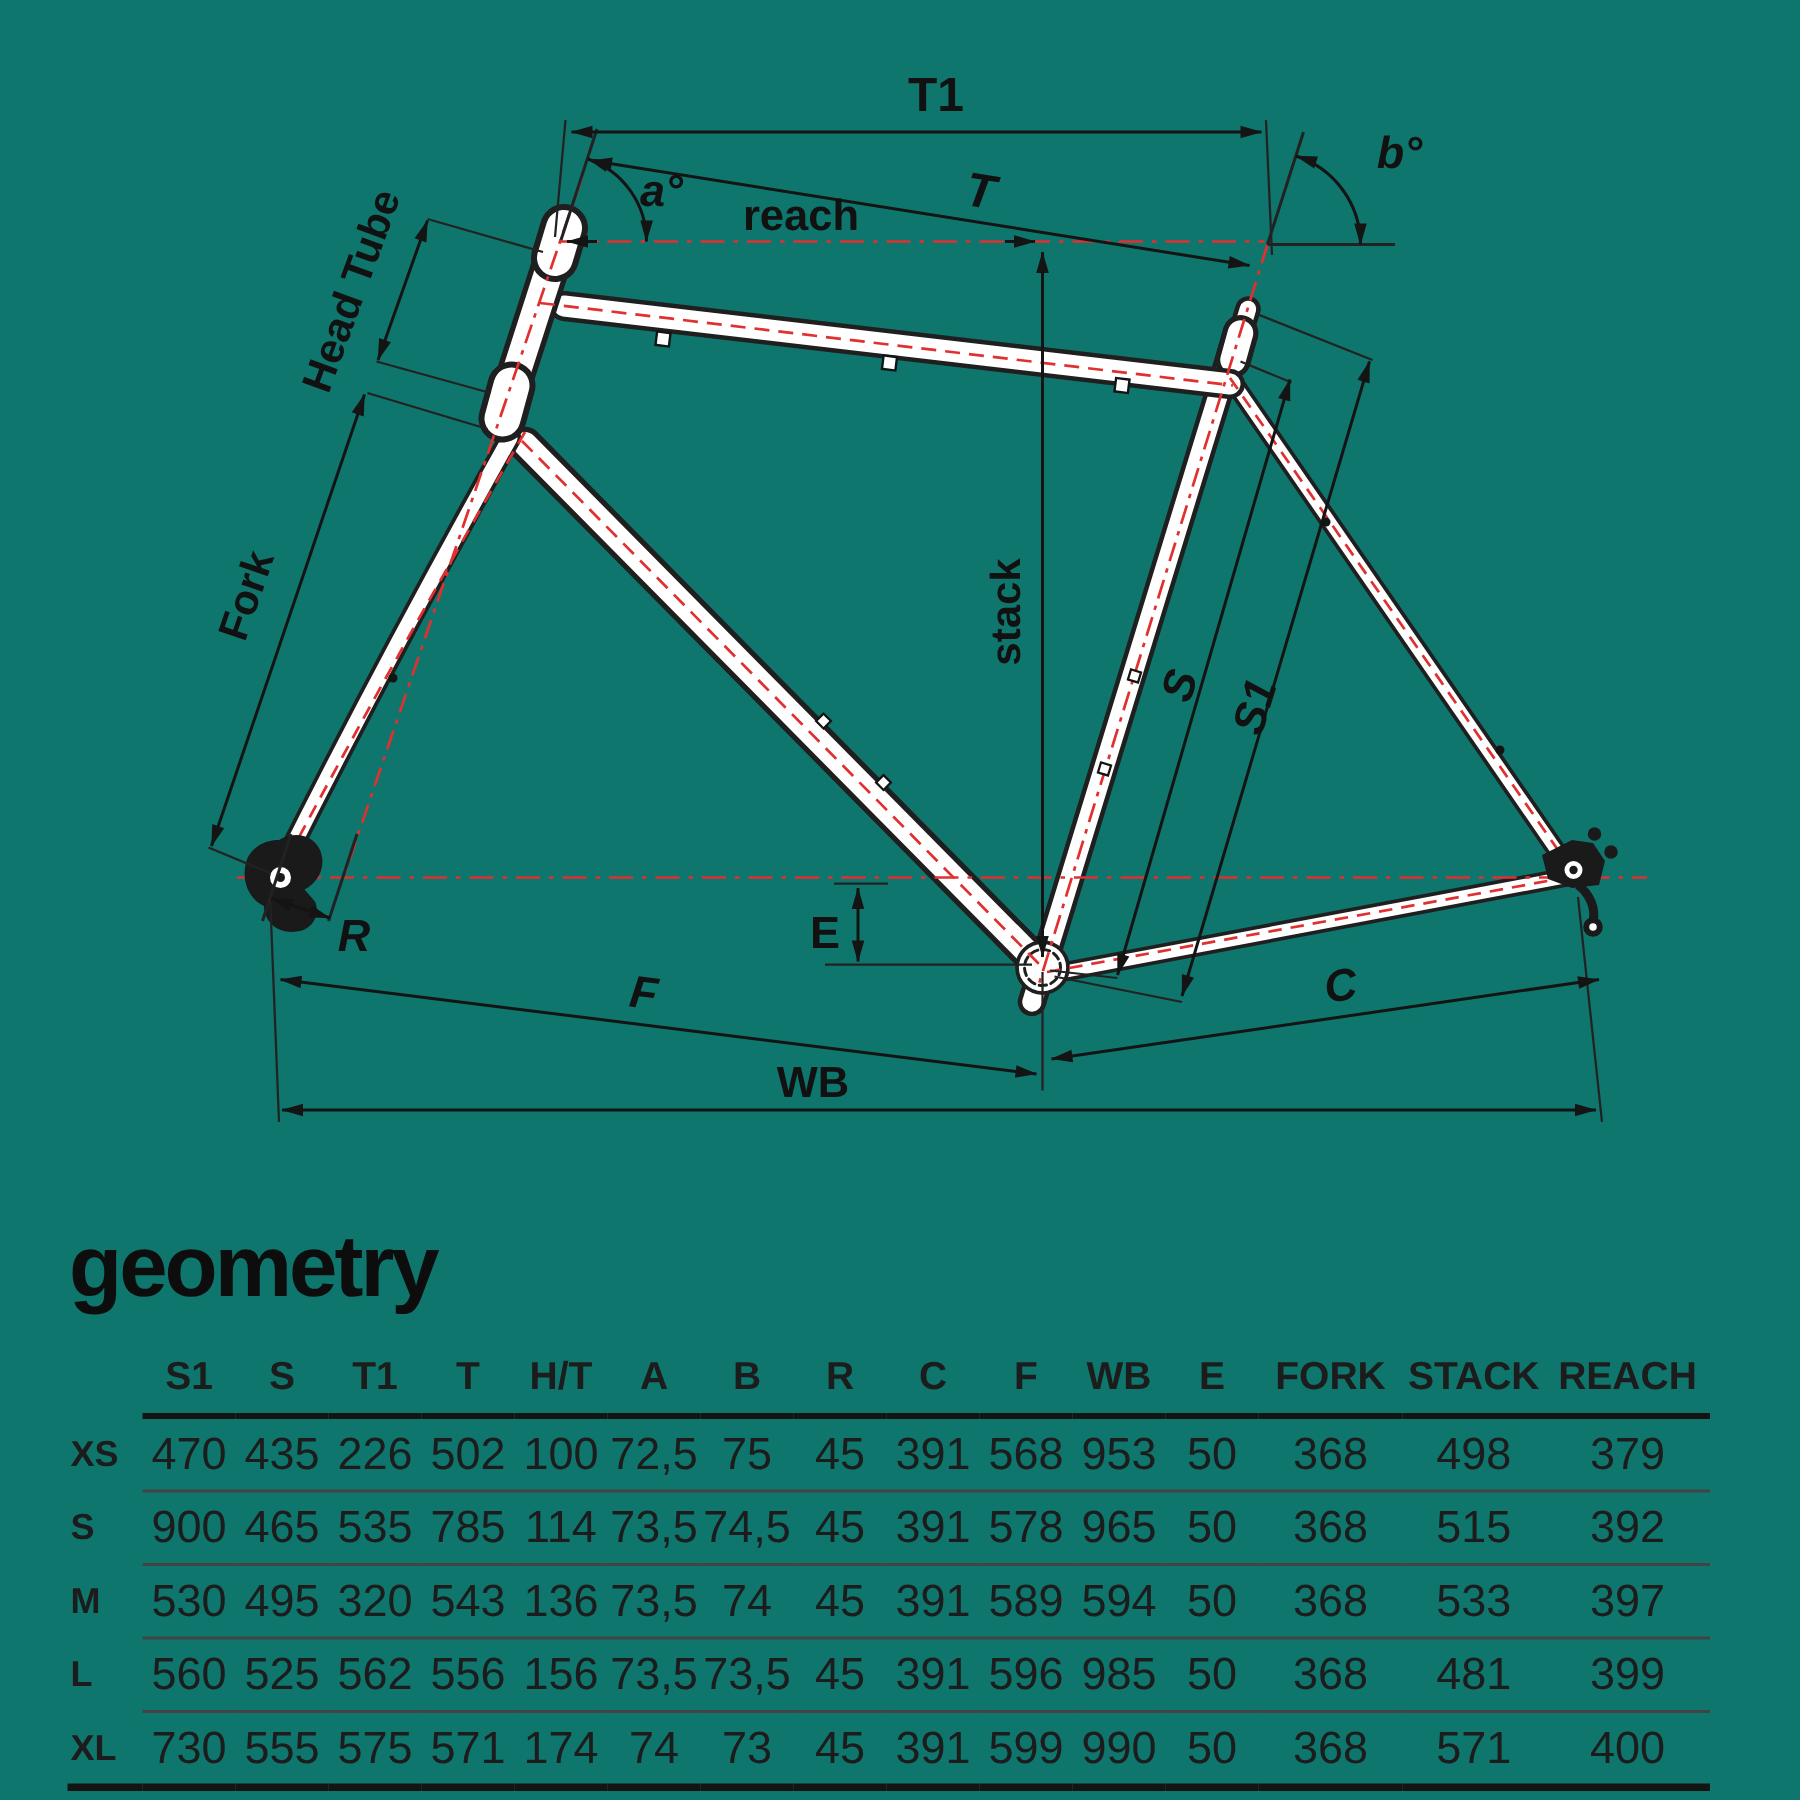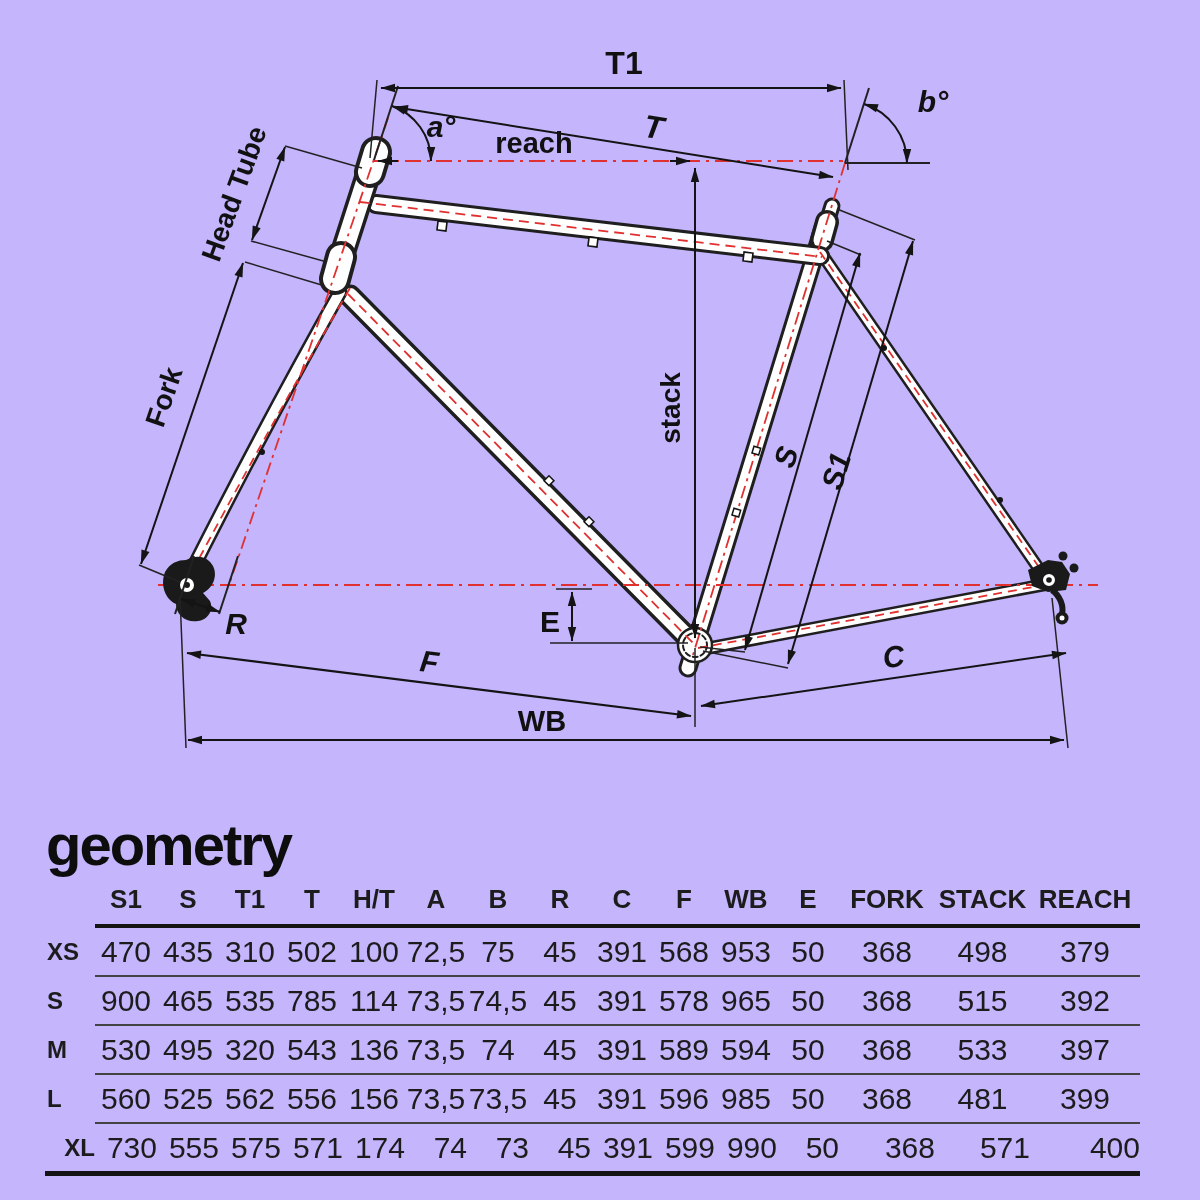--- a/index.html
+++ b/index.html
@@ -1,41 +1,41 @@
 <!DOCTYPE html>
 <html><head>
 <meta charset="utf-8">
 <style>
   html,body { margin:0; padding:0; background:#ffffff; }
   .page {
-    position:relative; width:1200px; height:1200px; background:#c4b5fd;
+    position:relative; width:1200px; height:1200px; background:#0f766e;
     font-family:"Liberation Sans", sans-serif; overflow:hidden;
   }
   .diagram-wrap { width:1200px; height:800px; }
   svg text { fill:#111; font-family:"Liberation Sans", sans-serif; font-weight:bold; }
   svg text.it { font-style:italic; }
 
   .title {
     font-size:58px; font-weight:bold; letter-spacing:-2px; color:#0d0d0d;
-    margin:16px 0 6px 46px; line-height:1;
+    margin:16px 0 24px 46px; line-height:1;
   }
   table.geo-table {
     border-collapse:collapse; table-layout:fixed;
     margin-left:45px; width:1095px;
     color:#1c1c1c;
   }
   table.geo-table th {
     font-size:26px; font-weight:bold; text-align:center;
     padding:4px 0 9px 0; border-bottom:4px solid #141414; white-space:nowrap;
   }
   table.geo-table td {
     font-size:30px; font-weight:normal; text-align:center;
     padding:7px 0 6px 0; border-bottom:2.5px solid #434343; white-space:nowrap;
   }
-  table.geo-table tbody tr:last-child td { border-bottom:5px solid #141414;text-align:right; }
+  table.geo-table tbody tr:last-child td { border-bottom:5px solid #141414; }
   table.geo-table th.size, table.geo-table td.size {
     border-bottom:none; text-align:left; font-weight:bold; font-size:24px; padding-left:2px;
   }
 </style>
 </head>
 <body>
 
 <div class="page">
 
   <div class="diagram-wrap">
@@ -226,21 +226,21 @@
             <th>FORK</th>
             <th>STACK</th>
             <th>REACH</th>
           </tr>
       </thead>
       <tbody id="geo-body">
           <tr>
             <td class="size">XS</td>
             <td>470</td>
             <td>435</td>
-            <td>310</td>
+            <td>226</td>
             <td>502</td>
             <td>100</td>
             <td>72,5</td>
             <td>75</td>
             <td>45</td>
             <td>391</td>
             <td>568</td>
             <td>953</td>
             <td>50</td>
             <td>368</td>

